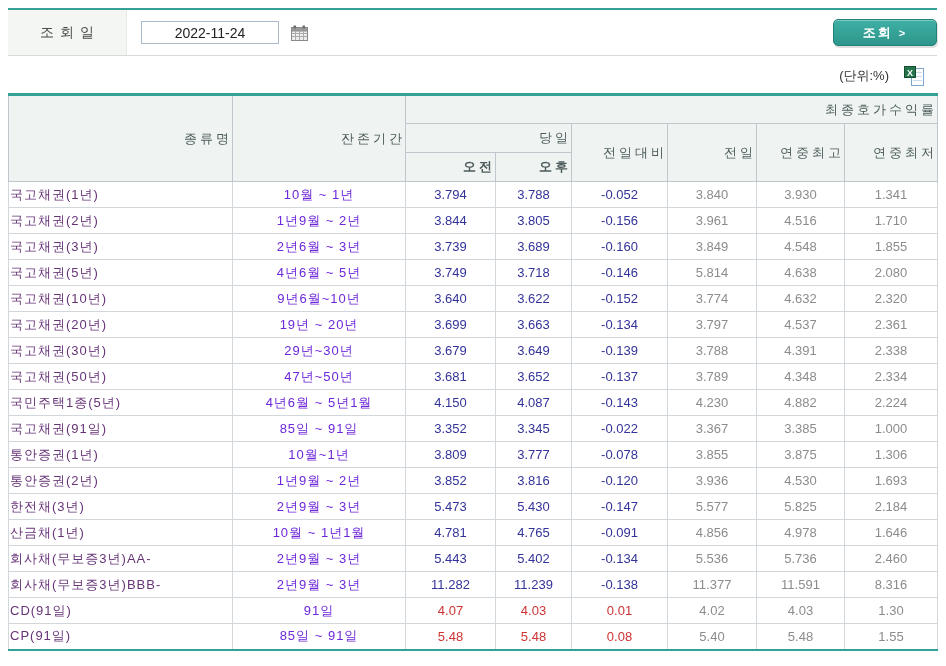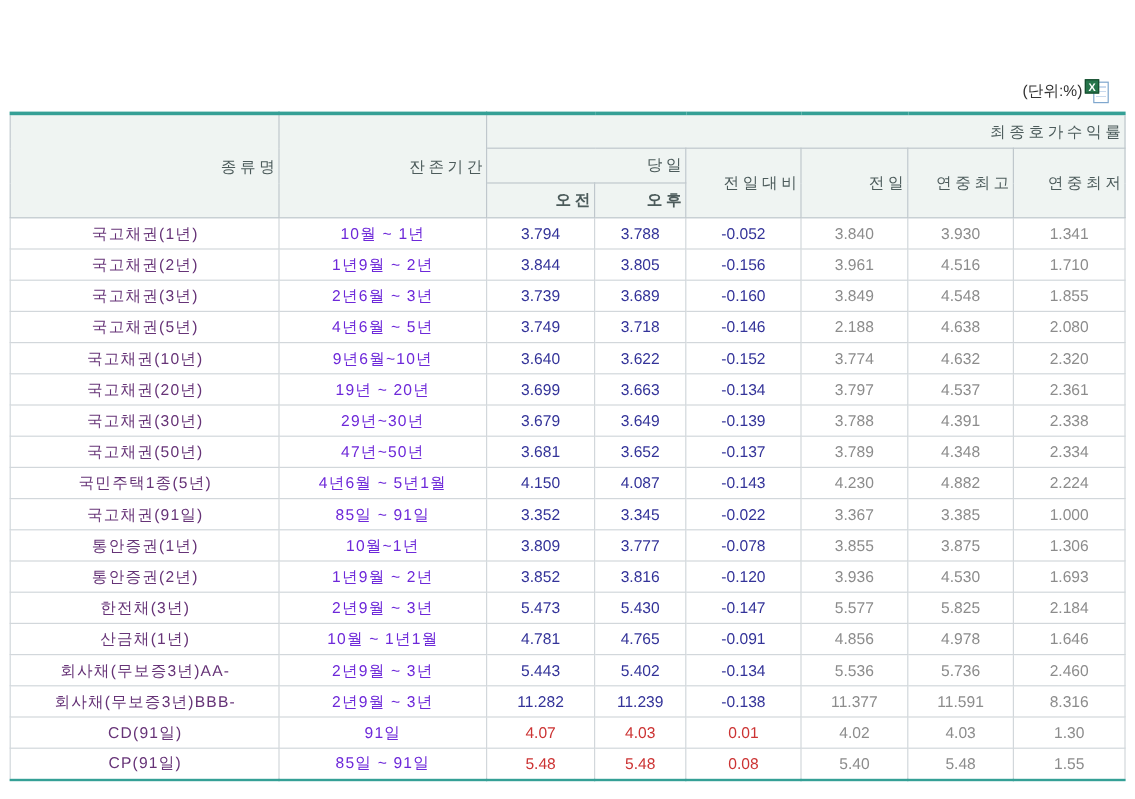--- a/index.html
+++ b/index.html
@@ -38,21 +38,21 @@
     border-radius:5px; color:#fff; font-size:13px; font-weight:bold; letter-spacing:2px;
     display:flex; align-items:center; justify-content:center; gap:6px;
     box-shadow:inset 0 1px 0 rgba(255,255,255,.35), 1px 2px 0 rgba(0,0,0,.12);
     font-family:"Liberation Sans","DejaVu Sans",sans-serif;
   }
   .search-btn .arrow{font-size:11px; font-weight:bold; margin-top:1px;}
 
   
   .unit-row{
     position:absolute; top:64px; right:22px; height:24px;
-    display:flex; align-items:center; gap:2px;
+    display:flex; align-items:center; gap:15px;
   }
   .unit-label{font-size:13px; color:#333;}
   .excel-icon{position:relative; width:20px; height:21px; display:inline-block; cursor:pointer;}
   .excel-page{
     position:absolute; right:0; top:2px; width:13px; height:18px;
     background:#fff; border:1px solid #7FA7CE;
     background-image:repeating-linear-gradient(#fff 0 3px, #C9DAEE 3px 4px);
     background-clip:content-box; padding:2px 1px;
   }
   .excel-x{
@@ -72,31 +72,48 @@
     background:var(--header-bg); color:#4C5B5B; font-weight:normal;
     font-size:13px; letter-spacing:3px; border:1px solid #BFC7CC;text-align:right;
   }
   thead tr:nth-child(1) th{height:29px;}
   thead tr:nth-child(2) th{height:29px;}
   thead tr:nth-child(3) th{height:29px;font-weight:bold;}
   tbody td{
     height:26px; font-size:13px; text-align:center;
     border:1px solid #D2D7DB; background:#fff; white-space:nowrap; overflow:hidden;
   }
-  td.td-name{text-align:center; padding-left:1px; color:var(--purple); letter-spacing:1px; cursor:pointer;}
+  td.td-name{text-align:left; padding-left:1px; color:var(--purple); letter-spacing:1px; cursor:pointer;}
   td.td-period{color:#6d28d9; letter-spacing:1px;}
   tr[data-tone="minus"] td.td-val{color:var(--navy);}
   tr[data-tone="plus"]  td.td-val{color:var(--red);}
   td.td-ref{color:var(--ref-gray);}
 </style>
 </head>
 <body>
 
 <div class="page">
 
+  <div class="search-bar">
+    <div class="label-cell">조회일</div>
+    <input class="date-input" type="text" value="2022-11-24" style="">
+    <span class="calendar-btn">
+      <svg width="17" height="16" viewBox="0 0 17 16">
+        <rect x="0.5" y="2.5" width="16" height="13" fill="#EDEDED" stroke="#8A8A8A"></rect>
+        <rect x="0.5" y="2.5" width="16" height="3.5" fill="#9C9C9C" stroke="#8A8A8A"></rect>
+        <rect x="2.5" y="0.5" width="2.5" height="3" fill="#6E6E6E"></rect>
+        <rect x="11.5" y="0.5" width="2.5" height="3" fill="#6E6E6E"></rect>
+        <path d="M1 8.5h15M1 11.5h15M4.5 6v9M8.5 6v9M12.5 6v9" stroke="#ABABAB" stroke-width="1" fill="none"></path>
+      </svg>
+    </span>
+    <button class="search-btn">
+      <span>조회</span>
+      <span class="arrow">&gt;</span>
+    </button>
+  </div>
 
   <div class="unit-row">
     <span class="unit-label">(단위:%)</span>
     <span class="excel-icon">
       <span class="excel-page"></span>
       <span class="excel-x">X</span>
     </span>
   </div>
 
   <table class="yield">
@@ -158,21 +175,21 @@
           <td class="td-num td-ref">3.849</td>
           <td class="td-num td-ref">4.548</td>
           <td class="td-num td-ref">1.855</td>
         </tr>
         <tr data-tone="minus">
           <td class="td-name">국고채권(5년)</td>
           <td class="td-period">4년6월 ~ 5년</td>
           <td class="td-num td-val">3.749</td>
           <td class="td-num td-val">3.718</td>
           <td class="td-num td-val">-0.146</td>
-          <td class="td-num td-ref">2.188</td>
+          <td class="td-num td-ref">5.814</td>
           <td class="td-num td-ref">4.638</td>
           <td class="td-num td-ref">2.080</td>
         </tr>
         <tr data-tone="minus">
           <td class="td-name">국고채권(10년)</td>
           <td class="td-period">9년6월~10년</td>
           <td class="td-num td-val">3.640</td>
           <td class="td-num td-val">3.622</td>
           <td class="td-num td-val">-0.152</td>
           <td class="td-num td-ref">3.774</td>

